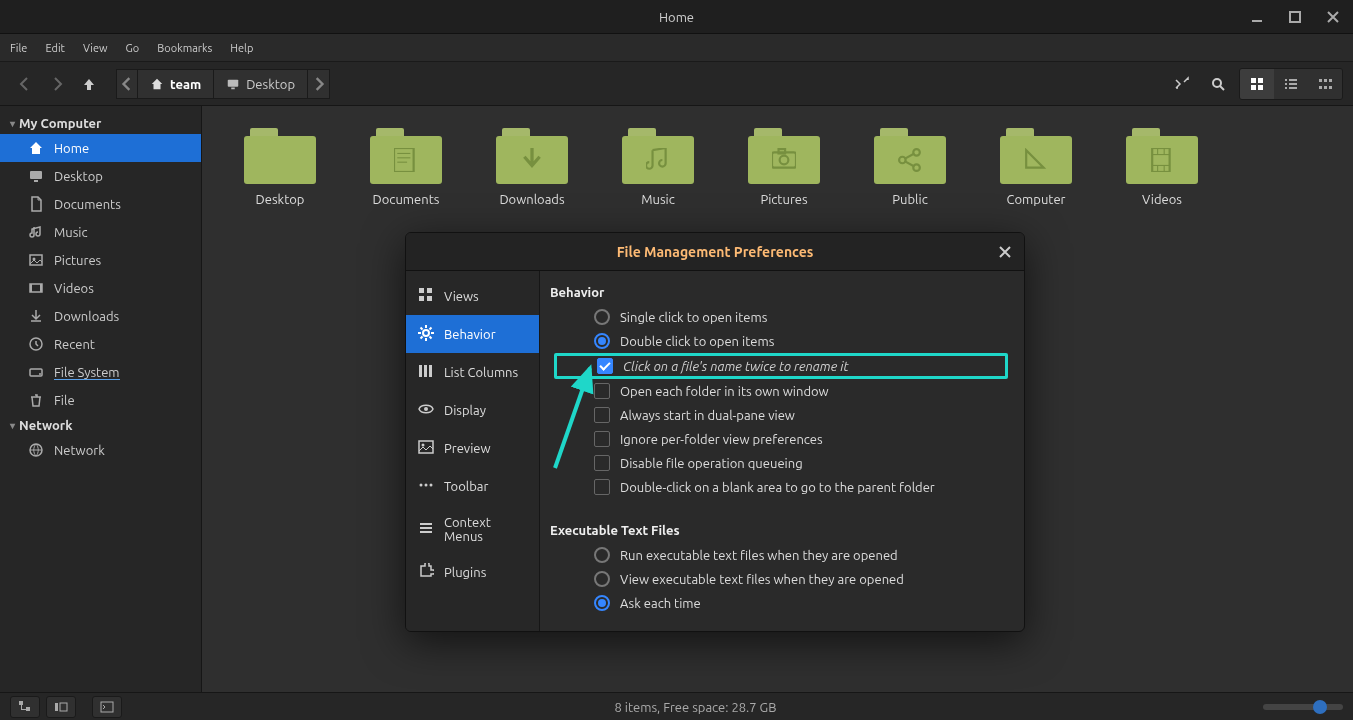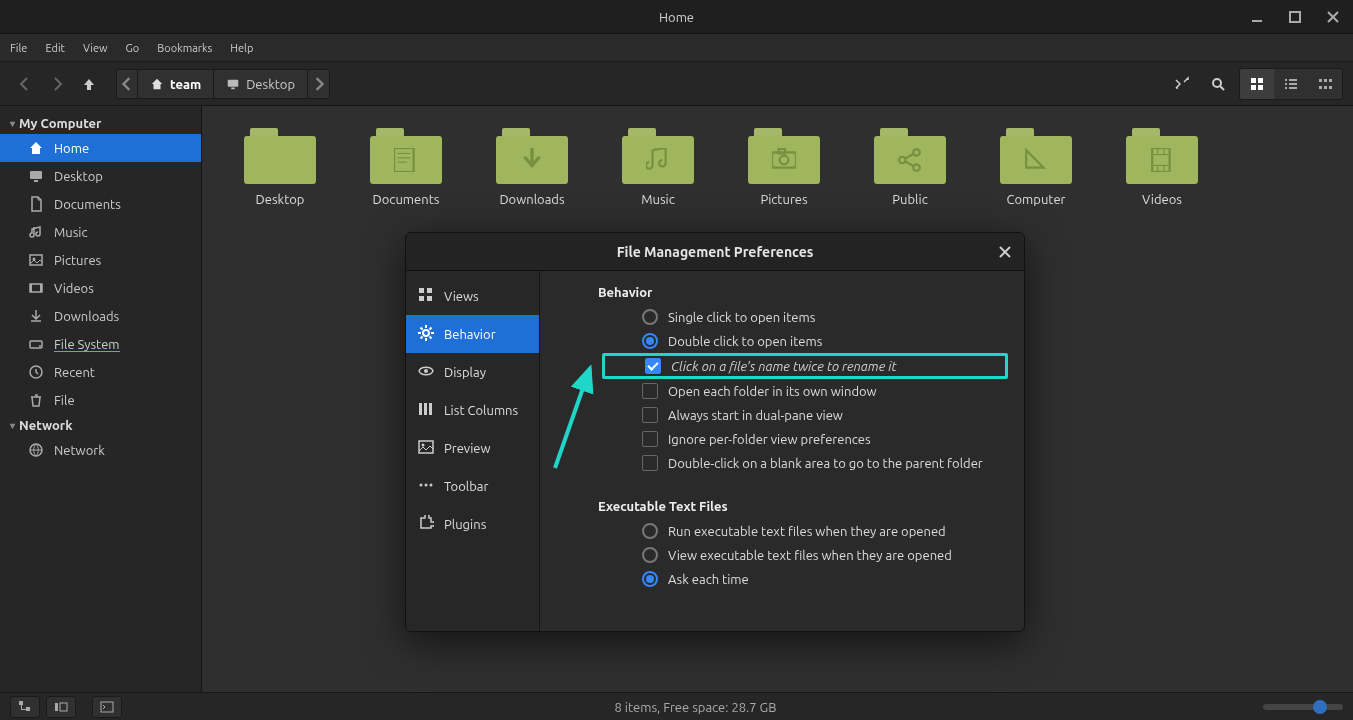--- a/index.html
+++ b/index.html
@@ -173,29 +173,29 @@
     background:#2a2a2a;
     border:1px solid #111;
     border-radius:6px;
     box-shadow: 0 10px 40px rgba(0,0,0,0.6);
     display:flex; flex-direction:column;
     overflow:hidden;
   }
   .dlg-title {
     height:38px; background:#232323;
     display:flex; align-items:center; justify-content:center;
-    position:relative; color:#e5e5e5; font-weight:bold; font-size:14px;
+    position:relative; color:#fdba74; font-weight:bold; font-size:14px;
     border-bottom:1px solid #111;
   }
   .dlg-close {
     position:absolute; right:6px; top:6px; width:26px; height:26px;
     display:flex; align-items:center; justify-content:center; color:#bbb; cursor:pointer;
     border-radius:3px;
   }
-  .dlg-body { flex:1; display:flex; overflow:hidden;gap:48px; }
+  .dlg-body { flex:1; display:flex; overflow:hidden; }
   .dlg-nav {
     width:134px; background:#272727; border-right:1px solid #161616;
     padding-top:6px;
   }
   .dlg-nav-item {
     display:flex; align-items:center; gap:10px;
     padding:10px 12px;
     color:#ddd; font-size:13px; cursor:pointer;
   }
   .dlg-nav-item.active { background:#1e6fd6; color:#fff; }
@@ -421,31 +421,31 @@
           <span>Videos</span>
         </div>
         <div class="side-item">
           <span class="ico" style="color: rgb(170, 170, 170);"><svg viewBox="0 0 16 16" fill="currentColor">
               <path d="M8 2 V10 M4 7 L8 11 L12 7 M3 13 H13" fill="none" stroke="currentColor" stroke-width="1.5"></path>
             </svg></span>
           <span>Downloads</span>
         </div>
         <div class="side-item">
           <span class="ico" style="color: rgb(170, 170, 170);"><svg viewBox="0 0 16 16" fill="currentColor">
+              <circle cx="8" cy="8" r="6" fill="none" stroke="currentColor" stroke-width="1.5"></circle>
+              <path d="M8 5 V8 L10 10" fill="none" stroke="currentColor" stroke-width="1.5"></path>
+            </svg></span>
+          <span>Recent</span>
+        </div>
+        <div class="side-item">
+          <span class="ico" style="color: rgb(170, 170, 170);"><svg viewBox="0 0 16 16" fill="currentColor">
               <rect x="2" y="5" width="12" height="7" rx="1" fill="none" stroke="currentColor" stroke-width="1.5"></rect>
               <circle cx="12" cy="10" r="1"></circle>
             </svg></span>
           <span class="underline">File System</span>
-        </div>
-        <div class="side-item">
-          <span class="ico" style="color: rgb(170, 170, 170);"><svg viewBox="0 0 16 16" fill="currentColor">
-              <circle cx="8" cy="8" r="6" fill="none" stroke="currentColor" stroke-width="1.5"></circle>
-              <path d="M8 5 V8 L10 10" fill="none" stroke="currentColor" stroke-width="1.5"></path>
-            </svg></span>
-          <span>Recent</span>
         </div>
         <div class="side-item">
           <span class="ico" style="color: rgb(170, 170, 170);"><svg viewBox="0 0 16 16" fill="currentColor">
               <path d="M4 5 H12 L11 14 H5 Z M3 5 H13 M7 3 H9 V5" fill="none" stroke="currentColor" stroke-width="1.5"></path>
             </svg></span>
           <span>File</span>
         </div>
       </div>
 
     <div class="side-sect-hdr">
@@ -616,51 +616,59 @@
         </div>
         <div class="dlg-nav-item active">
           <span style="color:#fff"><svg viewBox="0 0 16 16" fill="currentColor">
               <circle cx="8" cy="8" r="3" fill="none" stroke="currentColor" stroke-width="2"></circle>
               <path d="M8 0v3M8 13v3M0 8h3M13 8h3M2.5 2.5l2 2M11.5 11.5l2 2M13.5 2.5l-2 2M4.5 11.5l-2 2" stroke="currentColor" stroke-width="2"></path>
             </svg></span>
           <span>Behavior</span>
         </div>
         <div class="dlg-nav-item">
           <span style="color:#ccc"><svg viewBox="0 0 16 16" fill="currentColor">
-              <path d="M1 8 C3 3 13 3 15 8 C13 13 3 13 1 8 Z" fill="none" stroke="currentColor" stroke-width="1.5"></path>
-              <circle cx="8" cy="8" r="2"></circle>
-            </svg></span>
-          <span>Display</span>
-        </div>
-        <div class="dlg-nav-item">
-          <span style="color:#ccc"><svg viewBox="0 0 16 16" fill="currentColor">
               <rect x="1" y="2" width="3" height="12"></rect>
               <rect x="6" y="2" width="3" height="12"></rect>
               <rect x="11" y="2" width="3" height="12"></rect>
             </svg></span>
           <span>List Columns</span>
+        </div>
+        <div class="dlg-nav-item">
+          <span style="color:#ccc"><svg viewBox="0 0 16 16" fill="currentColor">
+              <path d="M1 8 C3 3 13 3 15 8 C13 13 3 13 1 8 Z" fill="none" stroke="currentColor" stroke-width="1.5"></path>
+              <circle cx="8" cy="8" r="2"></circle>
+            </svg></span>
+          <span>Display</span>
         </div>
         <div class="dlg-nav-item">
           <span style="color:#ccc"><svg viewBox="0 0 16 16" fill="currentColor">
               <rect x="1" y="2" width="14" height="12" fill="none" stroke="currentColor" stroke-width="1.5"></rect>
               <circle cx="5" cy="6" r="1.5"></circle>
               <path d="M1 12 L5 8 L8 11 L12 7 L15 10" fill="none" stroke="currentColor"></path>
             </svg></span>
           <span>Preview</span>
         </div>
         <div class="dlg-nav-item">
           <span style="color:#ccc"><svg viewBox="0 0 16 16" fill="currentColor">
               <circle cx="3" cy="8" r="1.5"></circle>
               <circle cx="8" cy="8" r="1.5"></circle>
               <circle cx="13" cy="8" r="1.5"></circle>
             </svg></span>
           <span>Toolbar</span>
         </div>
         <div class="dlg-nav-item">
           <span style="color:#ccc"><svg viewBox="0 0 16 16" fill="currentColor">
+              <rect x="2" y="3" width="12" height="2"></rect>
+              <rect x="2" y="7" width="12" height="2"></rect>
+              <rect x="2" y="11" width="12" height="2"></rect>
+            </svg></span>
+          <span>Context Menus</span>
+        </div>
+        <div class="dlg-nav-item">
+          <span style="color:#ccc"><svg viewBox="0 0 16 16" fill="currentColor">
               <path d="M3 3 H7 V1 A2 2 0 0 1 11 1 V3 H13 V7 H15 A2 2 0 0 1 15 11 H13 V13 H3 Z" fill="none" stroke="currentColor" stroke-width="1.5"></path>
             </svg></span>
           <span>Plugins</span>
         </div>
       </div>
 
     <div class="dlg-content">
       <div class="sect-hdr">Behavior</div>
 
       <div class="opt-row">
@@ -693,20 +701,26 @@
         <div class="ctrl">
             <div class="chk"></div>
           </div>
         <span>Always start in dual-pane view</span>
       </div>
       <div class="opt-row">
         <div class="ctrl">
             <div class="chk"></div>
           </div>
         <span>Ignore per-folder view preferences</span>
+      </div>
+      <div class="opt-row">
+        <div class="ctrl">
+            <div class="chk"></div>
+          </div>
+        <span>Disable file operation queueing</span>
       </div>
       <div class="opt-row">
         <div class="ctrl">
             <div class="chk"></div>
           </div>
         <span>Double-click on a blank area to go to the parent folder</span>
       </div>
 
       <div class="sect-hdr" style="margin-top:24px">Executable Text Files</div>
 

